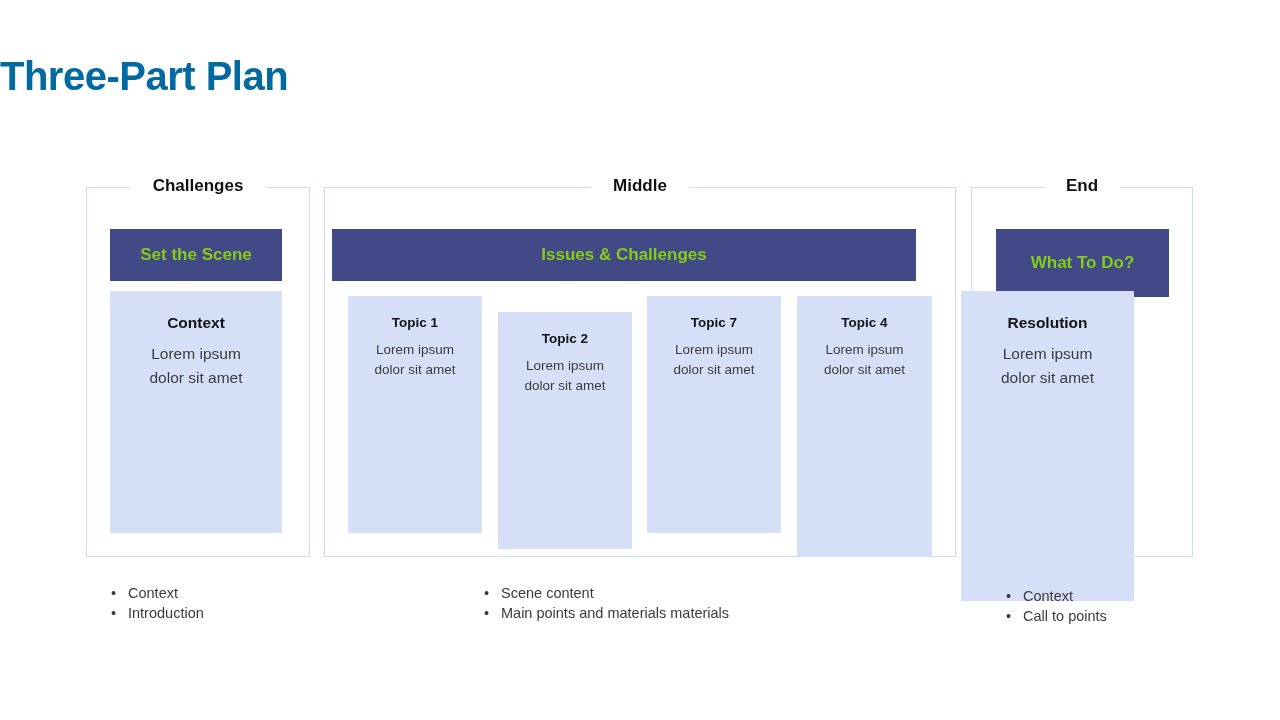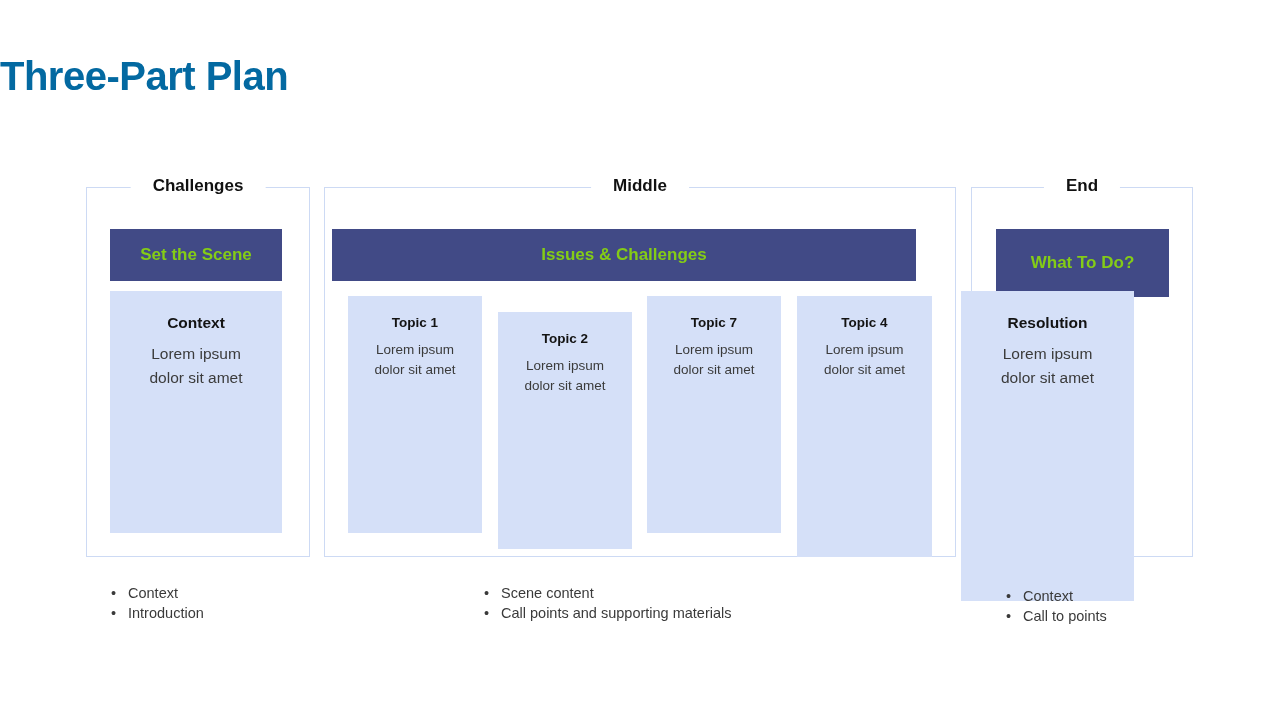--- a/index.html
+++ b/index.html
@@ -183,21 +183,21 @@
   </div>
 </div>
 
 <div class="bullets" id="bullets-middle">
   <div class="bullet-row">
     <span class="bullet-dot">•</span>
     <span>Scene content</span>
   </div>
   <div class="bullet-row">
     <span class="bullet-dot">•</span>
-    <span>Call points and supporting materials</span>
+    <span>Main points and materials materials</span>
   </div>
 </div>
 
 <div class="bullets" id="bullets-end">
   <div class="bullet-row">
     <span class="bullet-dot">•</span>
     <span>Context</span>
   </div>
   <div class="bullet-row">
     <span class="bullet-dot">•</span>

